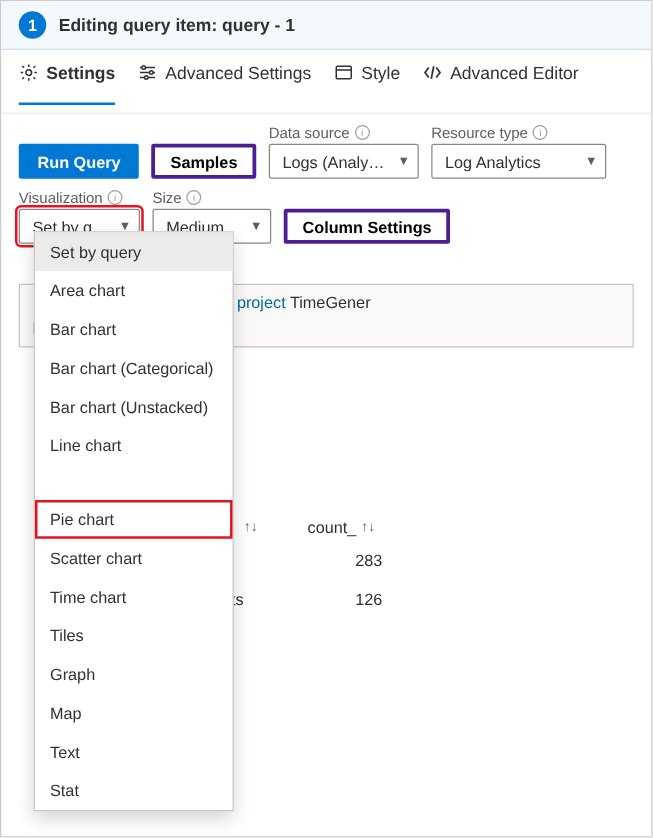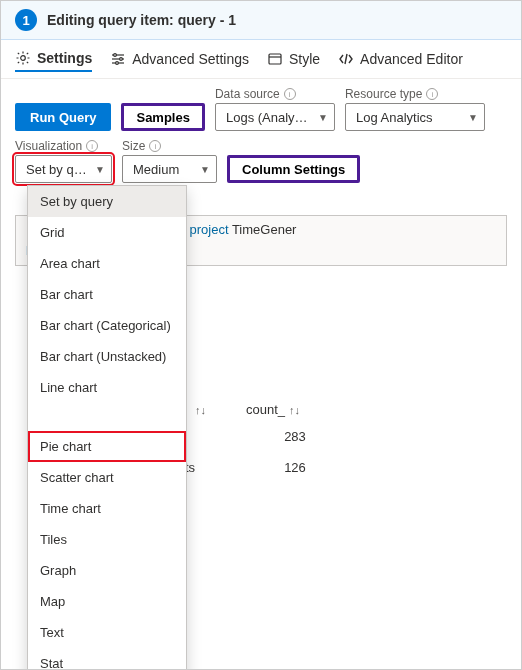--- a/index.html
+++ b/index.html
@@ -3,21 +3,21 @@
 <meta charset="utf-8">
 <style>
   * { box-sizing: border-box; font-family: "Segoe UI", -apple-system, sans-serif; }
   body { margin: 0; padding: 0; width: 522px; height: 670px; background: #fff; font-size: 13px; color: #323130; border: 1px solid #ccc; position: relative; overflow: hidden; }
   
   .header-bar { background: #f3f9fd; border-bottom: 1px solid #c8dff5; padding: 8px 14px; display: flex; align-items: center; gap: 10px; }
   .step-badge { width: 22px; height: 22px; border-radius: 50%; background: #0078d4; color: #fff; display: flex; align-items: center; justify-content: center; font-size: 13px; font-weight: 600; }
   .header-title { font-size: 14px; font-weight: 600; text-align: center; }
   
   .tab-row { display: flex; gap: 18px; padding: 10px 14px 6px; border-bottom: 1px solid #edebe9; }
-  .tab { display: inline-flex; align-items: center; gap: 6px; cursor: pointer; font-size: 14px; padding-bottom: 4px; }
+  .tab { display: inline-flex; gap: 6px; cursor: pointer; font-size: 14px; padding-bottom: 16px; }
   .tab.active { border-bottom: 2px solid #0078d4; font-weight: 600; }
   .tab svg { width: 16px; height: 16px; }
   
   .controls-area { padding: 8px 14px 0; }
   .ctrl-row { display: flex; gap: 10px; align-items: flex-end; margin-bottom: 8px; }
   .ctrl-group { display: flex; flex-direction: column; gap: 2px; }
   .ctrl-label { font-size: 12px; color: #605e5c; display: flex; align-items: center; gap: 4px; }
   .info-icon { width: 12px; height: 12px; border: 1px solid #a19f9d; border-radius: 50%; display: inline-flex; align-items: center; justify-content: center; font-size: 8px; color: #a19f9d; }
   
   .btn { border: 3px solid #4c1d95; background: #fff; padding: 5px 12px; border-radius: 2px; cursor: pointer; font-size: 13px; font-weight: 600; height: 28px; display: inline-flex; align-items: center; }
@@ -167,21 +167,20 @@
     <span class="c2">283</span>
   </div>
   <div class="result-row">
     <span class="c1">lients</span>
     <span class="c2">126</span>
   </div>
 </div>
 
 <div class="vis-menu" id="vis-menu">
     <div class="vis-item selected">Set by query</div>
-    <div class="vis-item">Grid</div>
     <div class="vis-item">Area chart</div>
     <div class="vis-item">Bar chart</div>
     <div class="vis-item">Bar chart (Categorical)</div>
     <div class="vis-item">Bar chart (Unstacked)</div>
     <div class="vis-item">Line chart</div>
     <div class="vis-item highlight-red">Pie chart</div>
     <div class="vis-item">Scatter chart</div>
     <div class="vis-item">Time chart</div>
     <div class="vis-item">Tiles</div>
     <div class="vis-item">Graph</div>

